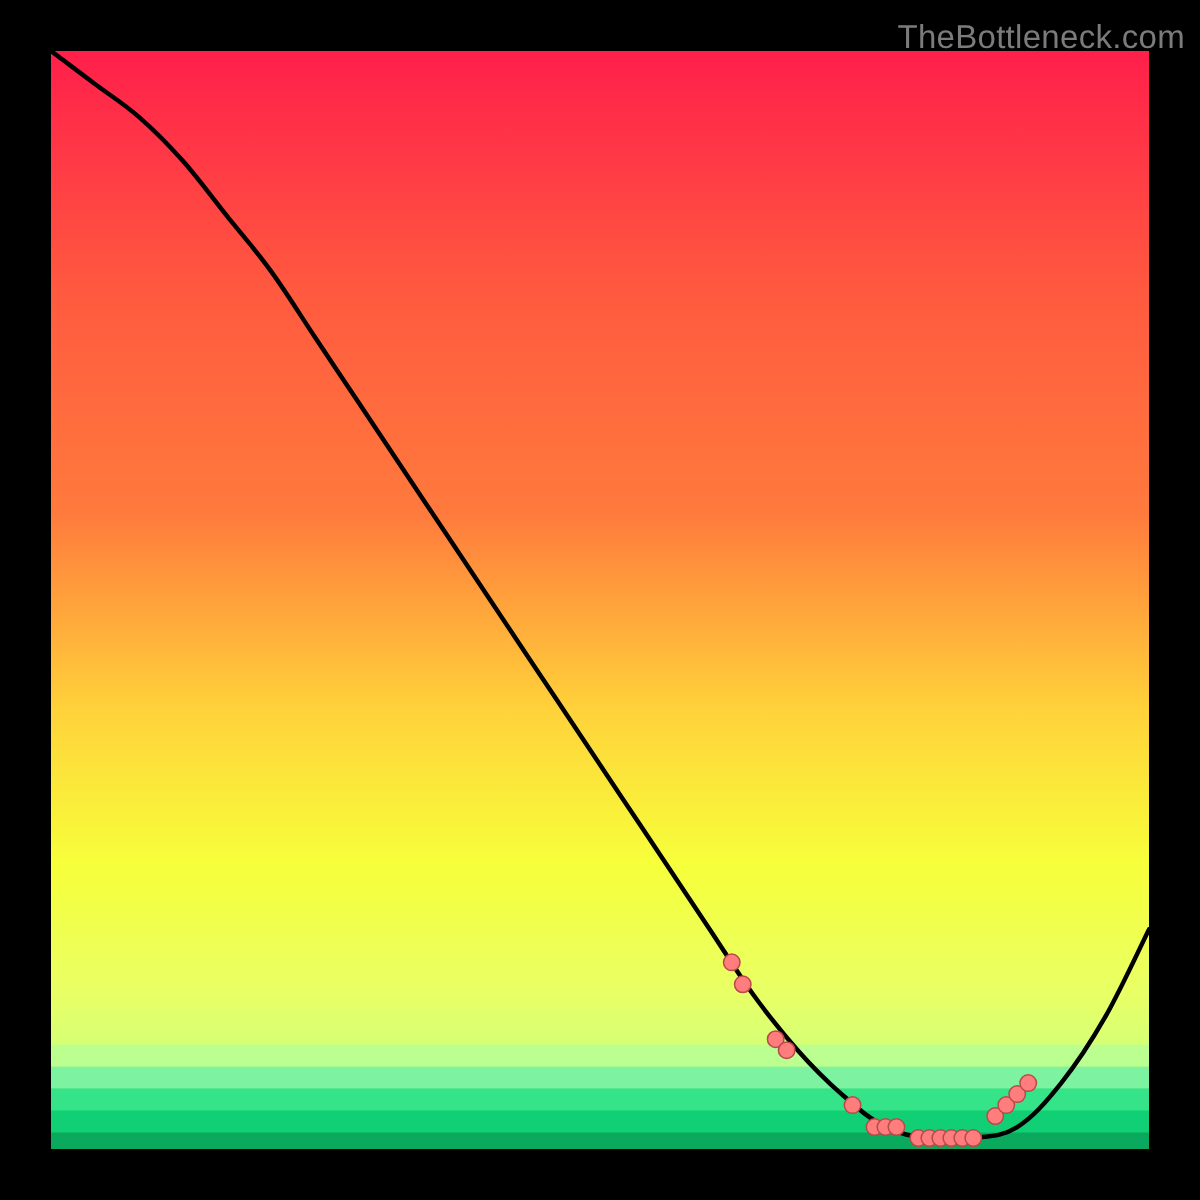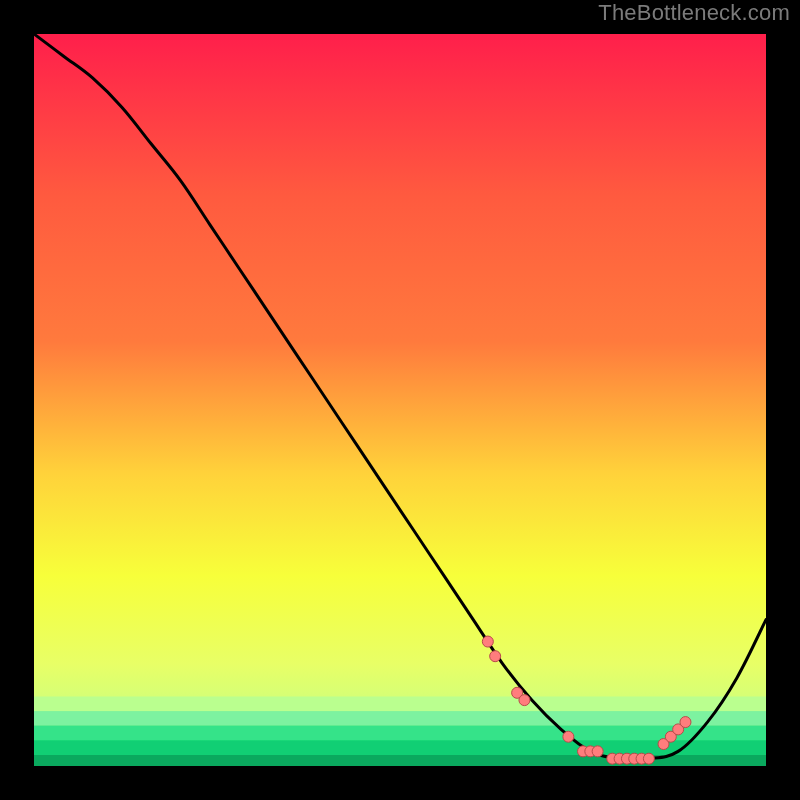--- a/index.html
+++ b/index.html
@@ -5,21 +5,21 @@
   * { margin: 0; padding: 0; box-sizing: border-box; }
   html, body { width: 800px; height: 800px; background: #000; overflow: hidden; }
   .stage {
     position: relative;
     width: 800px;
     height: 800px;
     background: #000;
   }
   .watermark {
     position: absolute;
-    top: 0;
+    top: 12px;
     right: 10px;
     font-family: Arial, Helvetica, sans-serif;
     font-size: 22px;
     color: #7b7b7b;
     letter-spacing: 0.2px;
   }
   .plot {
     position: absolute;
     left: 34px;
     top: 34px;

